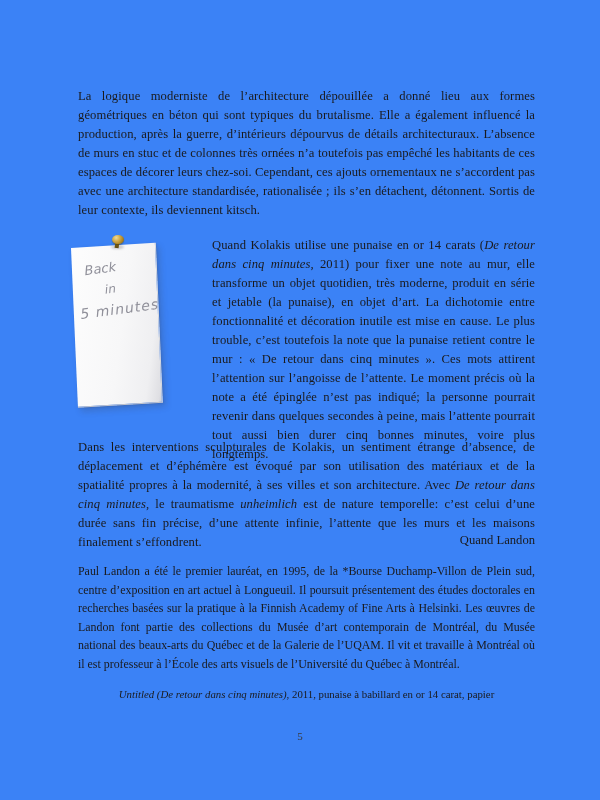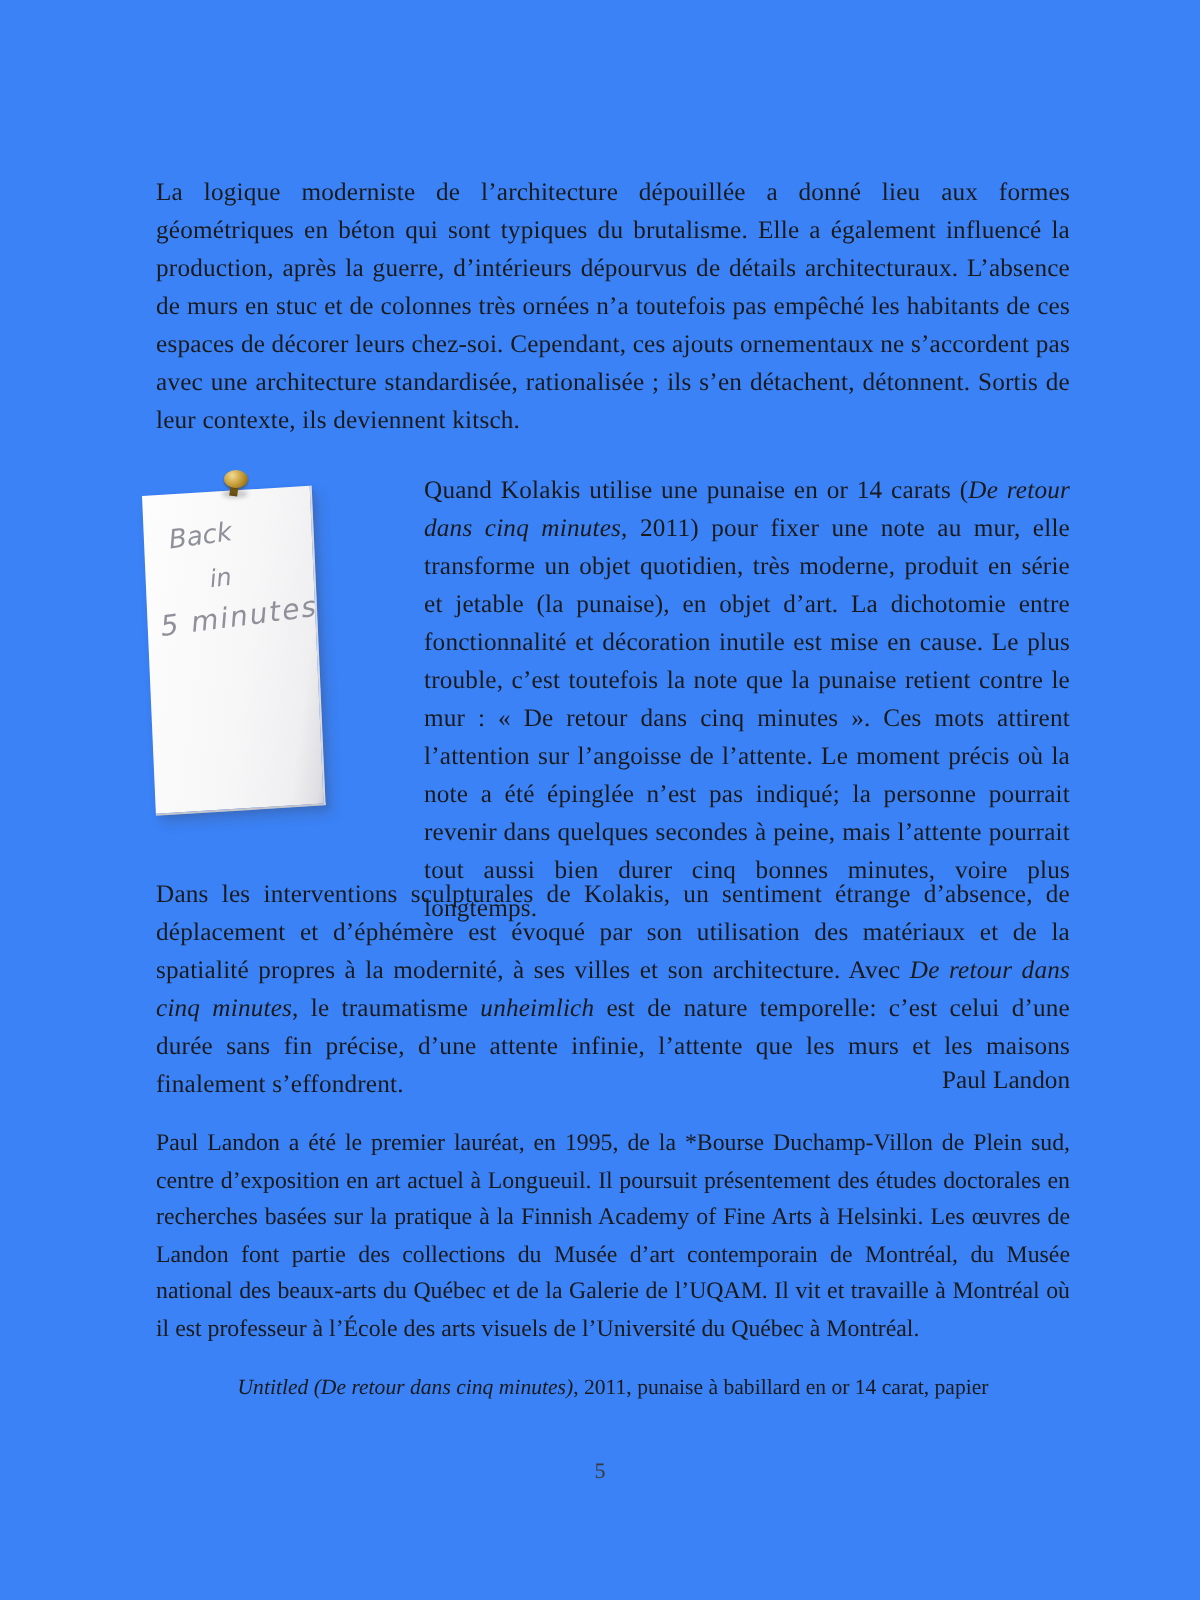--- a/index.html
+++ b/index.html
@@ -122,21 +122,21 @@
       <div class="shadow"></div>
       <div class="stem"></div>
       <div class="ball"></div>
     </div>
   </div>
 
   <p class="para" id="para2"><span>Quand Kolakis utilise une punaise en or 14 carats (</span><i>De retour dans cinq minutes</i><span>, 2011) pour fixer une note au mur, elle transforme un objet quotidien, très moderne, produit en série et jetable (la punaise), en objet d’art. La dichotomie entre fonctionnalité et décoration inutile est mise en cause. Le plus trouble, c’est toutefois la note que la punaise retient contre le mur : « De retour dans cinq minutes ». Ces mots attirent l’attention sur l’angoisse de l’attente. Le moment précis où la note a été épinglée n’est pas indiqué; la personne pourrait revenir dans quelques secondes à peine, mais l’attente pourrait tout aussi bien durer cinq bonnes minutes, voire plus longtemps.</span></p>
 
   <p class="para" id="para3"><span>Dans les interventions sculpturales de Kolakis, un sentiment étrange d’absence, de déplacement et d’éphémère est évoqué par son utilisation des matériaux et de la spatialité propres à la modernité, à ses villes et son architecture. Avec </span><i>De retour dans cinq minutes</i><span>, le traumatisme </span><i>unheimlich</i><span> est de nature temporelle: c’est celui d’une durée sans fin précise, d’une attente infinie, l’attente que les murs et les maisons finalement s’effondrent.</span></p>
 
-  <p id="signature">Paul Landon</p>
+  <p id="signature">Quand Landon</p>
 
   <p id="bio">Paul Landon a été le premier lauréat, en 1995, de la *Bourse Duchamp-Villon de Plein sud, centre d’exposition en art actuel à Longueuil. Il poursuit présentement des études doctorales en recherches basées sur la pratique à la Finnish Academy of Fine Arts à Helsinki. Les œuvres de Landon font partie des collections du Musée d’art contemporain de Montréal, du Musée national des beaux-arts du Québec et de la Galerie de l’UQAM. Il vit et travaille à Montréal où il est professeur à l’École des arts visuels de l’Université du Québec à Montréal.</p>
 
 
   <p id="caption"><i>Untitled (De retour dans cinq minutes)</i><span>, 2011, punaise à babillard en or 14 carat, papier</span></p>
 
   <p id="pagenum">5</p>
 
 </div>
 

